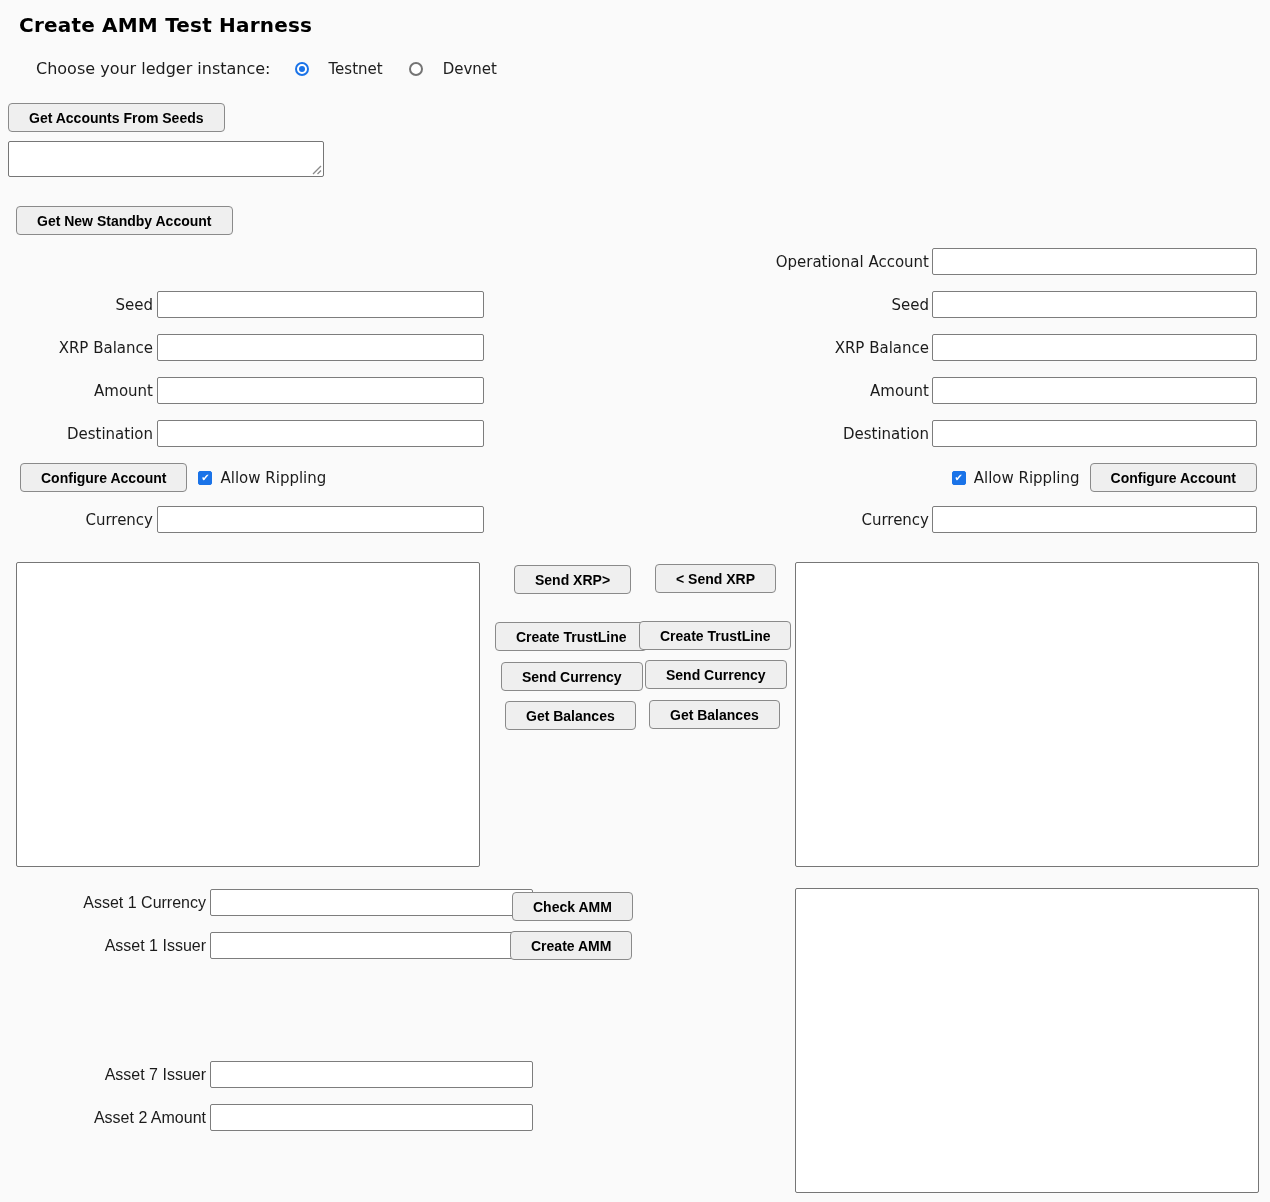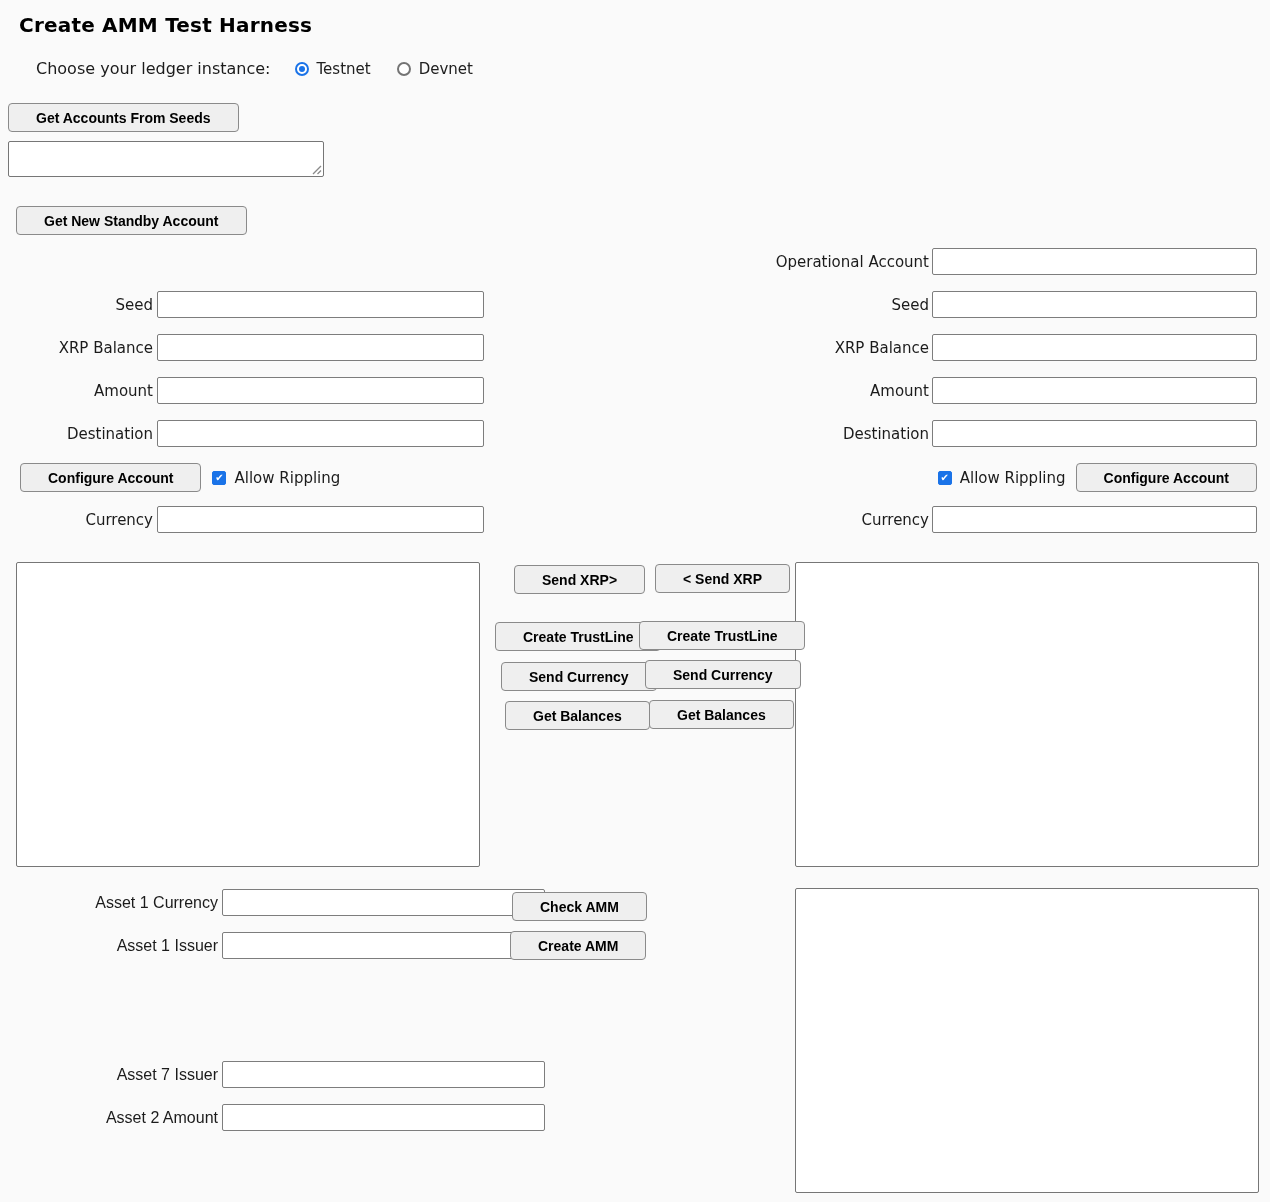--- a/index.html
+++ b/index.html
@@ -4,45 +4,45 @@
 <style>
   html,body{margin:0;padding:0;background:#fafafa;}
   .page{position:relative;width:1270px;height:1202px;background:#fafafa;
         font-family:"DejaVu Sans",sans-serif;color:#1b1b1b;overflow:hidden;}
 
   .title{position:absolute;left:8px;top:2px;margin:11px;font-size:20px;font-weight:700;
          color:#000;letter-spacing:.2px;font-family:"DejaVu Sans",sans-serif;}
 
   .ledger-row{position:absolute;left:8px;top:59px;display:flex;align-items:center;
               font-size:15px;color:#202020;margin-left:28px;}
-  .radio-group{display:flex;align-items:center;gap:8px;cursor:pointer;}
+  .radio-group{display:flex;align-items:center;gap:20px;cursor:pointer;}
   .radio{width:14px;height:14px;border-radius:50%;border:2px solid #747474;background:#fff;
          box-sizing:border-box;position:relative;flex:0 0 auto;}
   .radio.checked{border-color:#1a73e8;}
   .radio.checked::after{content:"";position:absolute;width:6px;height:6px;border-radius:50%;
          background:#1a73e8;top:50%;left:50%;transform:translate(-50%,-50%);}
 
   .btn{display:inline-flex;align-items:center;justify-content:center;
        background:#efefef;border:1px solid #8a8a8a;border-radius:4px;
        font-family:"Liberation Sans",sans-serif;font-size:14px;font-weight:700;color:#000;
-       padding:0 27px;height:29px;box-sizing:border-box;cursor:pointer;white-space:nowrap;}
+       padding:0 20px;height:29px;box-sizing:border-box;cursor:pointer;white-space:nowrap;}
   .abs{position:absolute;}
 
   .tinput{height:27px;box-sizing:border-box;border:1px solid #7d7d7d;border-radius:2px;
           background:#fff;font:15px "DejaVu Sans",sans-serif;padding:0 6px;outline:none;}
 
   .row{position:absolute;display:flex;align-items:center;height:27px;}
   .flabel{font-size:15px;color:#1b1b1b;white-space:nowrap;box-sizing:border-box;}
   .lrow{left:0;width:484px;}
   .lrow .flabel{flex:0 0 157px;text-align:right;padding-right:4px;}
   .lrow .tinput{flex:1;min-width:0;}
   .rrow{left:770px;width:487px;}
   .rrow .flabel{flex:0 0 162px;text-align:right;padding-right:3px;}
   .rrow .tinput{flex:1;min-width:0;}
-  .arow{left:16px;width:481px;padding-left:48px;}
+  .arow{left:4px;width:481px;padding-left:48px;}
   .arow .flabel{flex:0 0 158px;text-align:right;padding-right:4px;
                 font-family:"Liberation Sans",sans-serif;font-size:16px;}
   .arow .tinput{flex:1;min-width:0;}
 
   .cfg{position:absolute;display:flex;align-items:center;height:29px;}
   .checkbox{width:14px;height:14px;border-radius:2px;background:#fff;border:1px solid #777;
             box-sizing:border-box;display:inline-flex;align-items:center;justify-content:center;
             cursor:pointer;flex:0 0 auto;}
   .checkbox.checked{background:#1a73e8;border-color:#1a73e8;color:#fff;}
   .checkbox.checked::after{content:"✔";font-size:10px;font-weight:700;line-height:1;}

